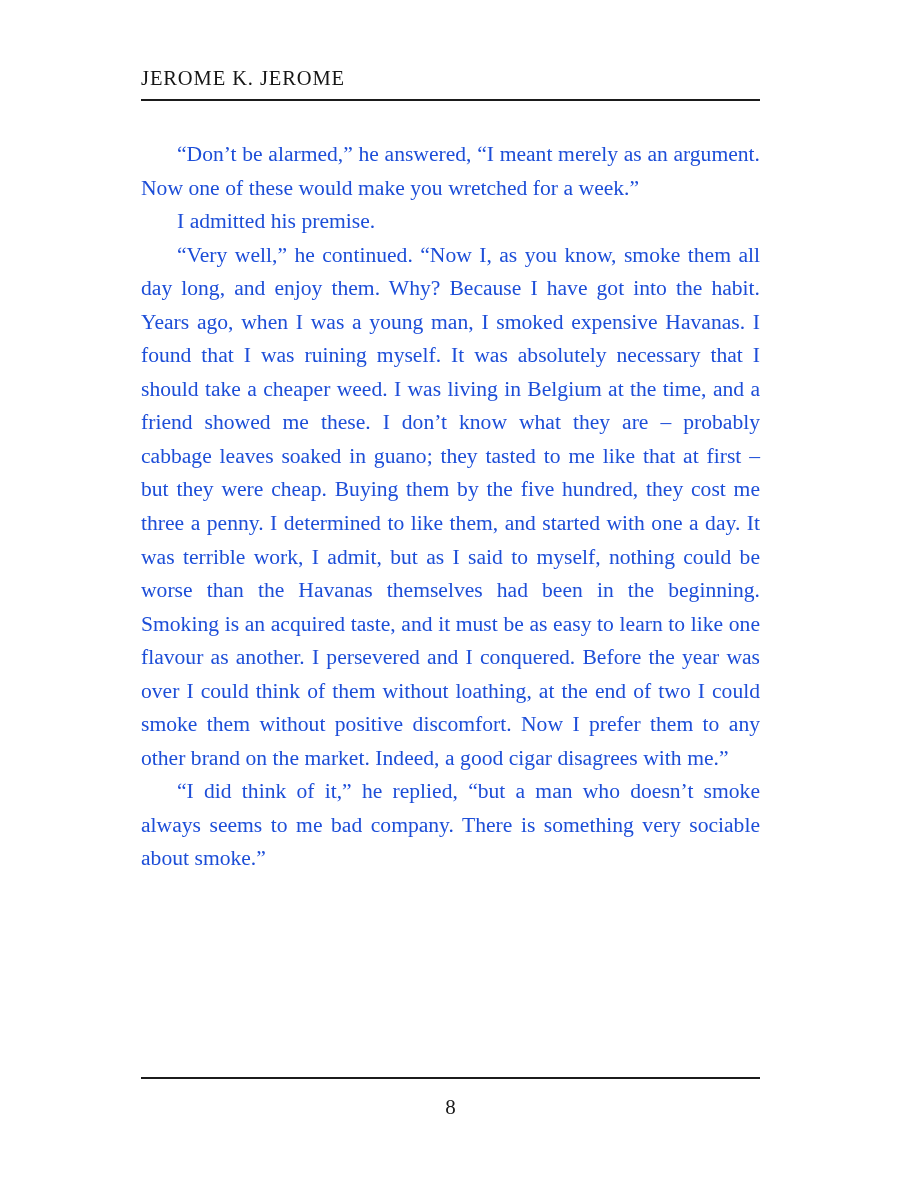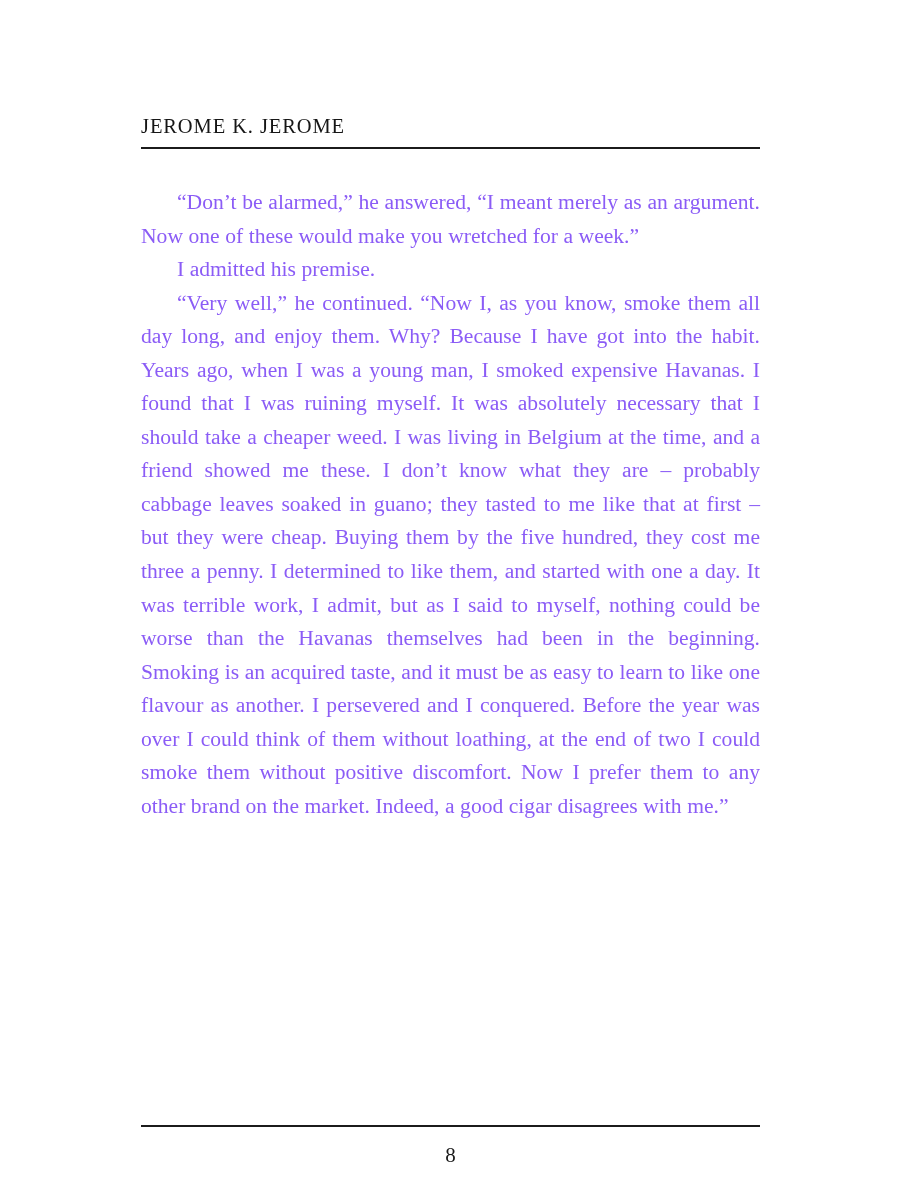--- a/index.html
+++ b/index.html
@@ -16,21 +16,20 @@
     overflow: hidden;
   }
 
   .page {
     position: absolute;
     left: 0;
     top: 0;
     width: 900px;
     height: 1144px;
     background: #ffffff;
-    margin-top: 48px;
   }
 
   
   .running-head {
     position: absolute;
     left: 141px;
     top: 68px;
     width: 619px;
   }
   .running-head-text {
@@ -57,21 +56,21 @@
     top: 138px;
     width: 619px;
   }
   .para {
     margin: 0;
     font-size: 21.6px;
     line-height: 33.55px;
     text-align: justify;
     text-justify: inter-word;
     text-indent: 36px;
-    color: #8b5cf6;
+    color: #1d4ed8;
     hyphens: none;
     -webkit-hyphens: none;
     word-spacing: 0.1px;
   }
   .para.last-line-left {
     text-align-last: left;
   }
 
   
   .rule-bottom {
@@ -100,18 +99,19 @@
 
   <div class="running-head">
     <div class="running-head-text">JEROME K. JEROME</div>
   </div>
   <div class="rule-top"></div>
 
   <div class="body-block">
     <p class="para last-line-left">“Don’t be alarmed,” he answered, “I meant merely as an argument. Now one of these would make you wretched for a week.”</p>
     <p class="para last-line-left">I admitted his premise.</p>
     <p class="para last-line-left">“Very well,” he continued. “Now I, as you know, smoke them all day long, and enjoy them. Why? Because I have got into the habit. Years ago, when I was a young man, I smoked expensive Havanas. I found that I was ruining myself. It was absolutely necessary that I should take a cheaper weed. I was living in Belgium at the time, and a friend showed me these. I don’t know what they are – probably cabbage leaves soaked in guano; they tasted to me like that at first – but they were cheap. Buying them by the five hundred, they cost me three a penny. I determined to like them, and started with one a day. It was terrible work, I admit, but as I said to myself, nothing could be worse than the Havanas themselves had been in the beginning. Smoking is an acquired taste, and it must be as easy to learn to like one flavour as another. I persevered and I conquered. Before the year was over I could think of them without loathing, at the end of two I could smoke them without positive discomfort. Now I prefer them to any other brand on the market. Indeed, a good cigar disagrees with me.”</p>
+    <p class="para last-line-left">“I did think of it,” he replied, “but a man who doesn’t smoke always seems to me bad company. There is something very sociable about smoke.”</p>
   </div>
 
   <div class="rule-bottom"></div>
   <div class="folio">8</div>
 
 </div>
 
 </body></html>

